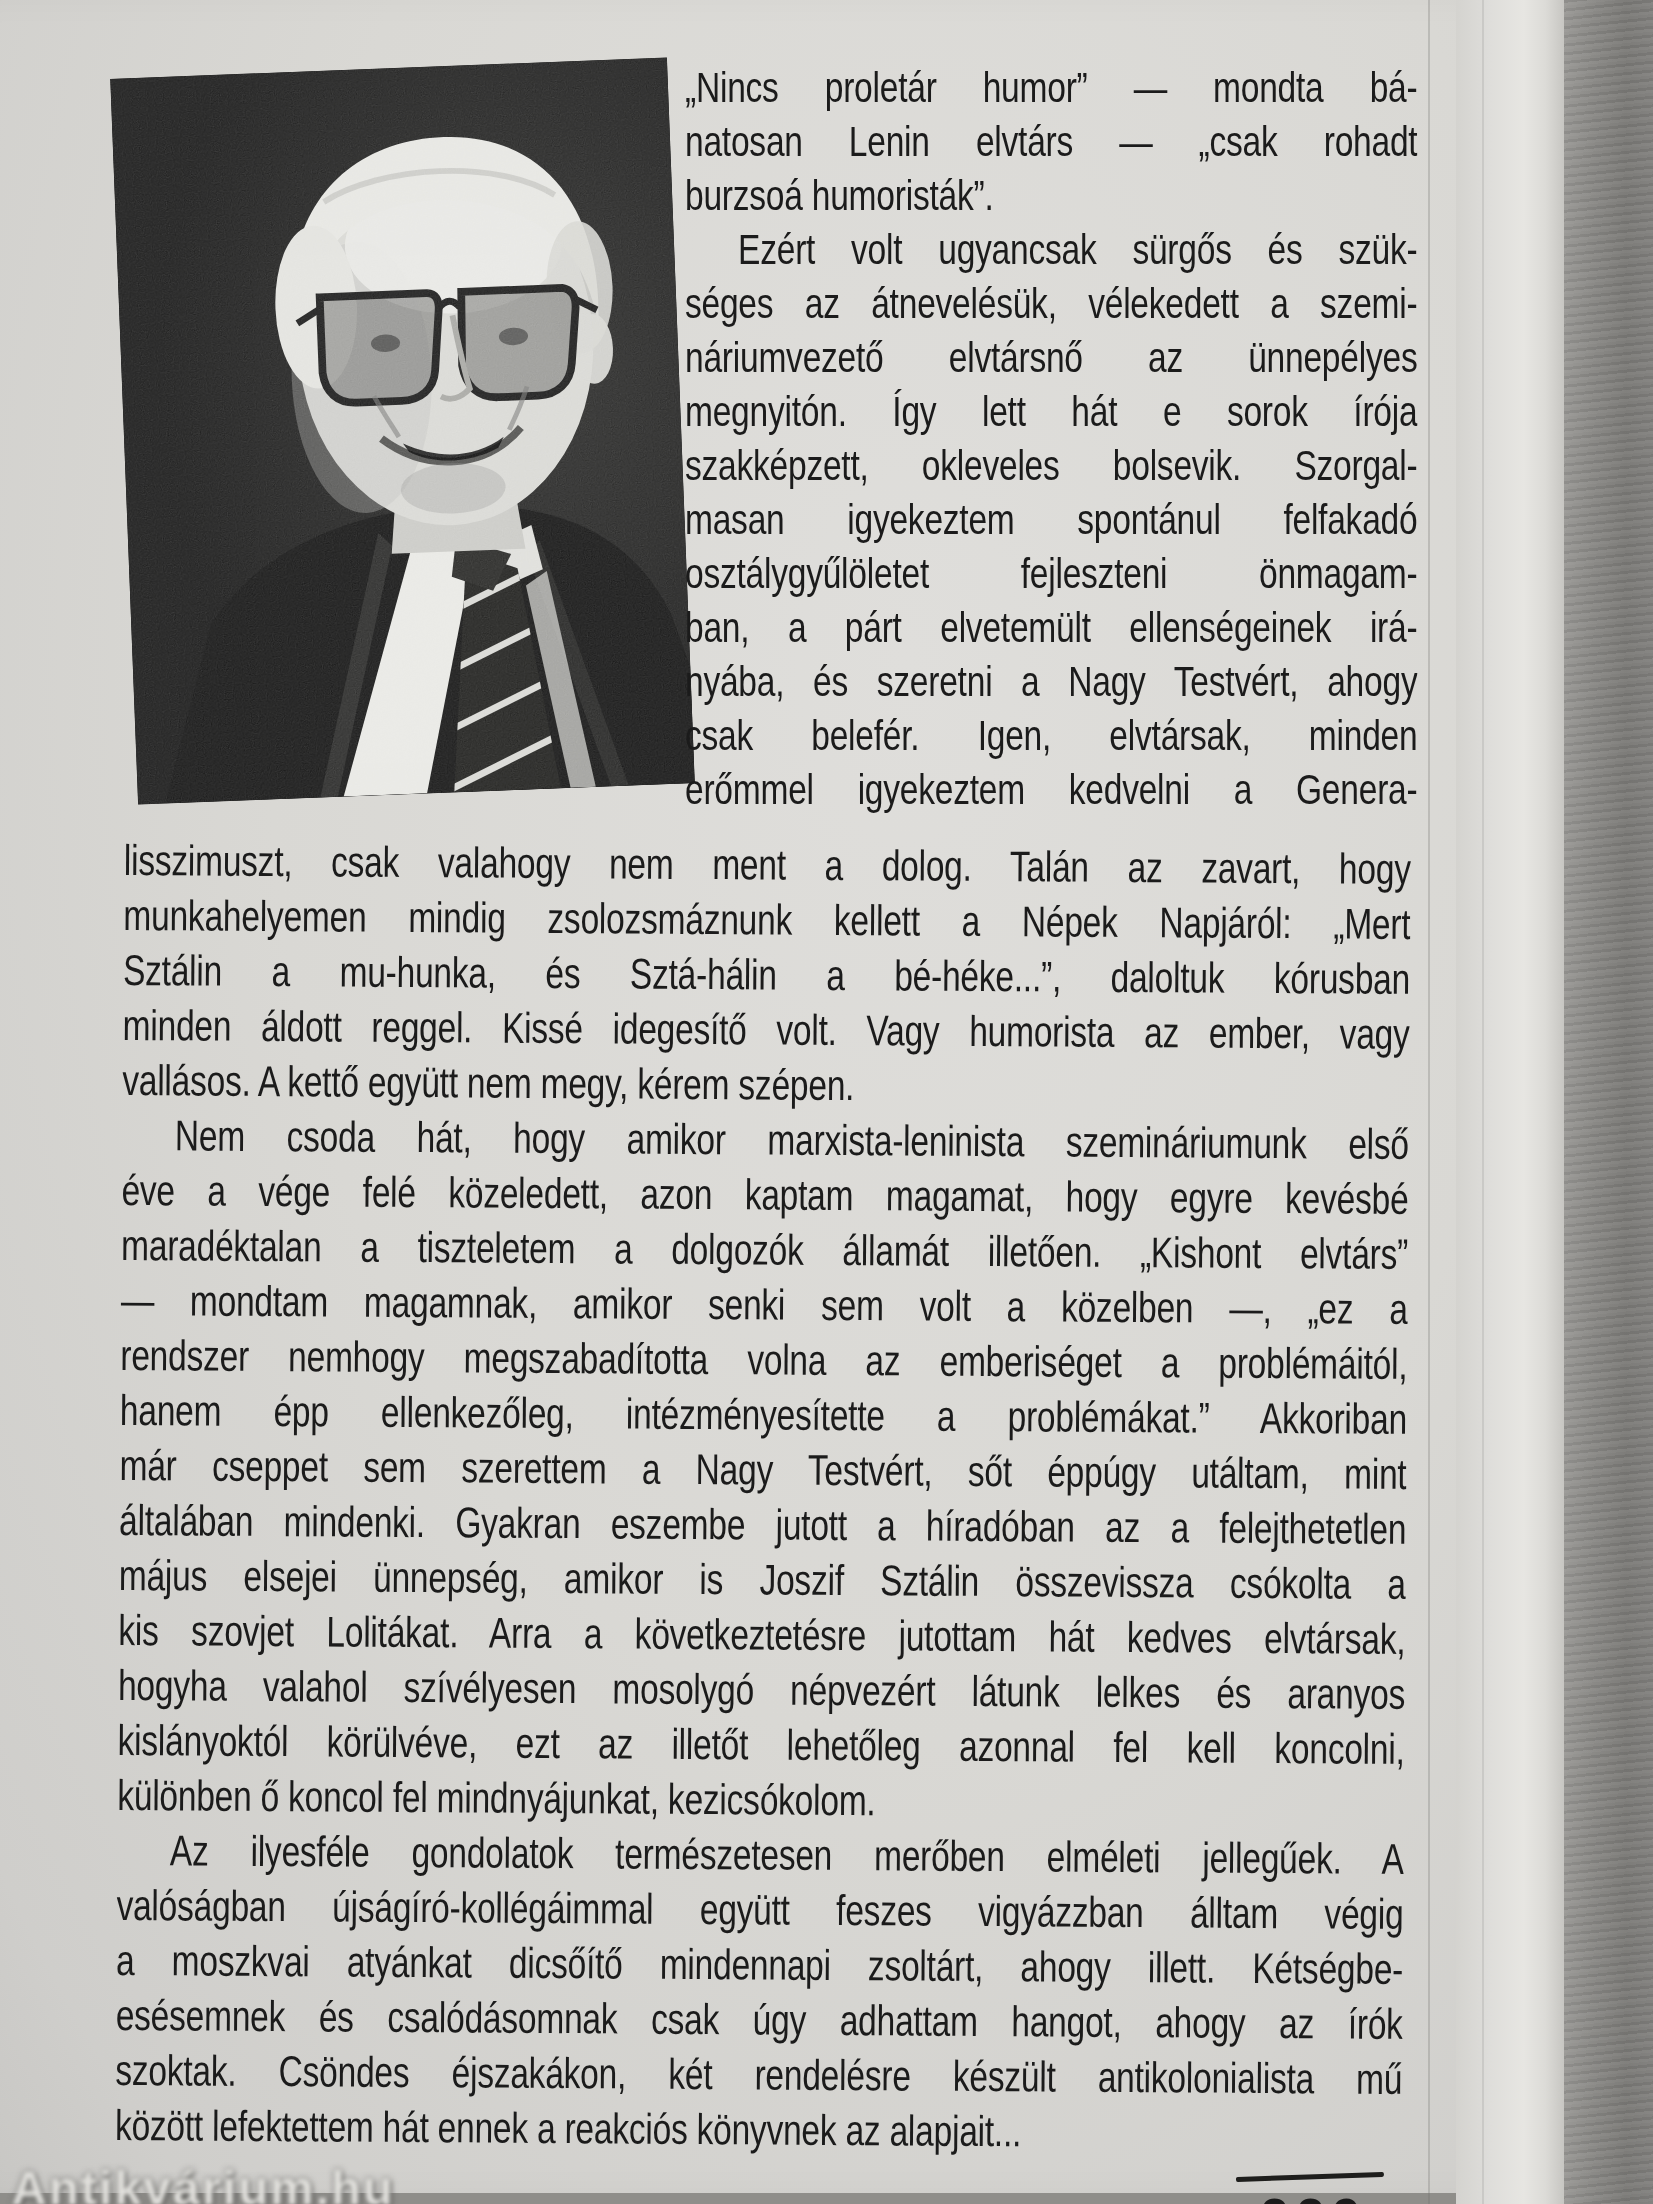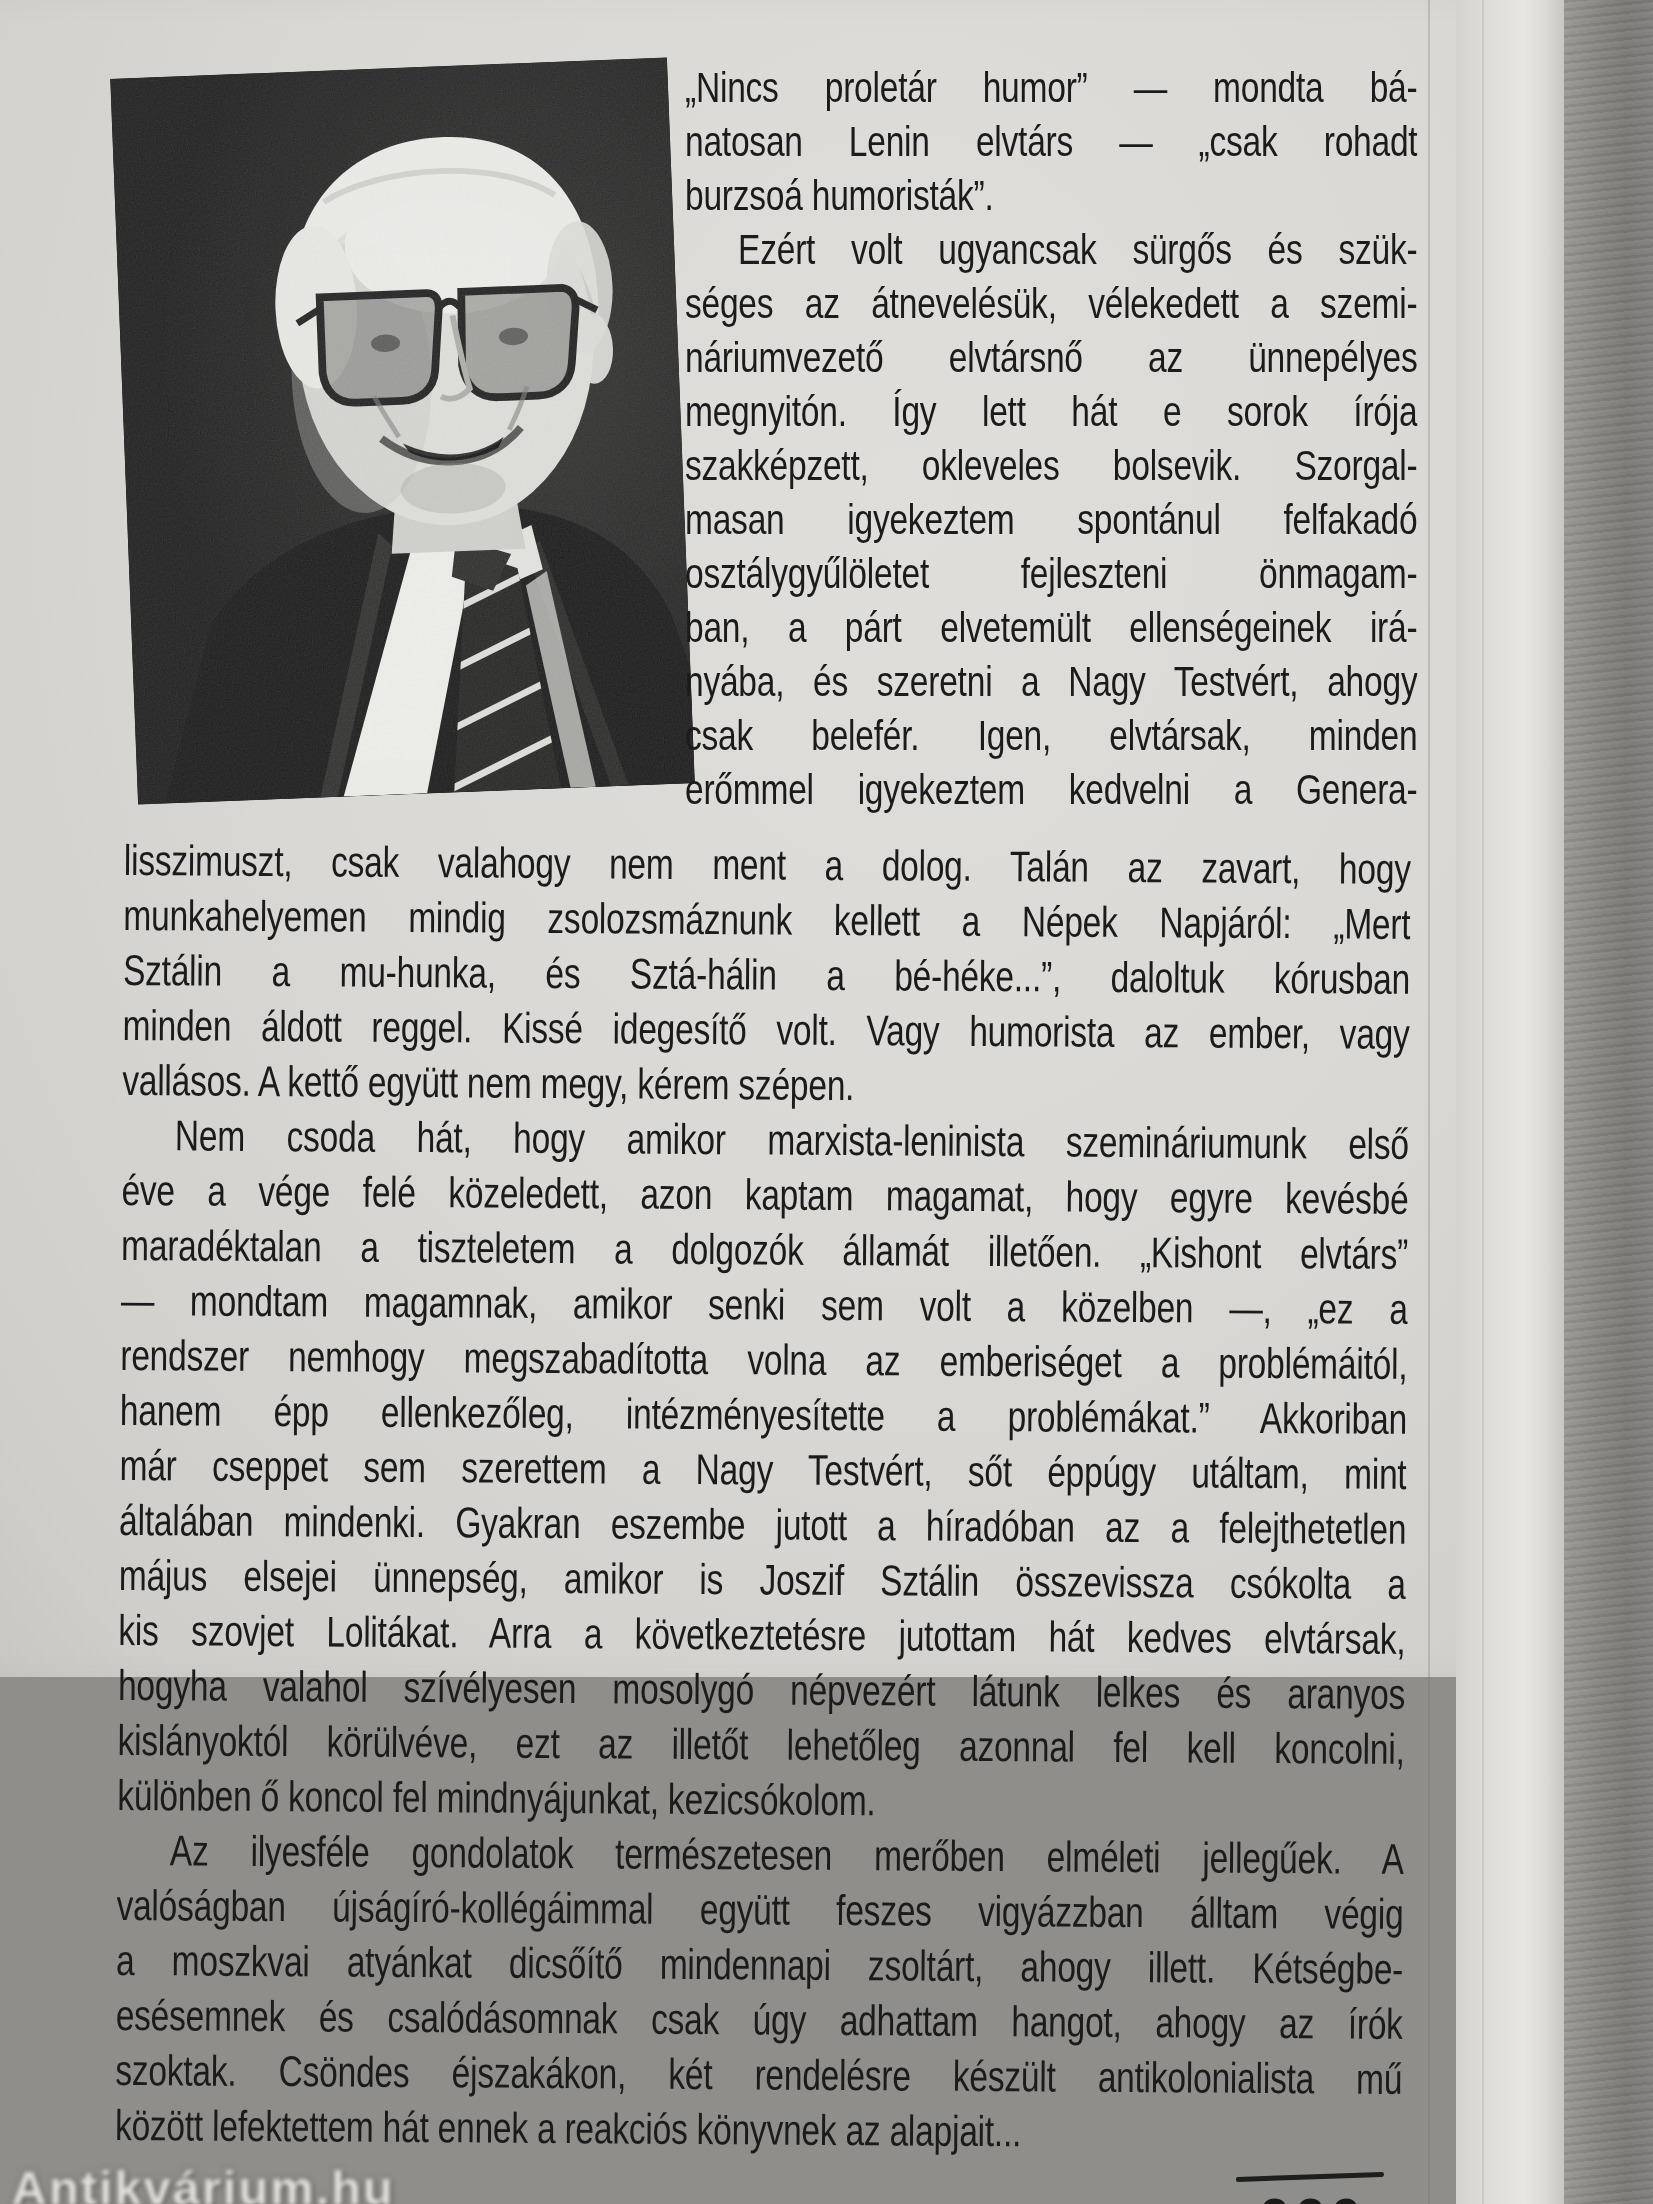--- a/index.html
+++ b/index.html
@@ -2,21 +2,21 @@
 <html><head>
 <meta charset="utf-8">
 <style>
   html,body{margin:0;padding:0;}
   body{
     width:1654px;height:2205px;position:relative;overflow:hidden;
     background:#8f8e8a;
     font-family:"Liberation Sans", sans-serif;
   }
   .page{
-    position:absolute;left:0;top:0;width:1564px;height:1677px;
+    position:absolute;left:0;top:0;width:1564px;height:2193px;
     background:
       radial-gradient(ellipse at 58% 30%, #dfdedb 0%, #d9d8d4 50%, #cfcecb 90%, #c8c7c4 100%);
     box-shadow:inset -39px 0 58px -29px rgba(0,0,0,0.10);
   }
   .page-edge-band{
     position:absolute;left:1456px;top:0;width:109px;height:2205px;
     background:linear-gradient(90deg,#d4d3cf 0%,#deddda 30%,#e7e6e2 62%,#dcdbd7 82%,#c6c5c1 100%);
   }
   .crease-line-1{position:absolute;left:1428px;top:0;width:1.9px;height:2205px;background:rgba(110,110,108,0.28);}
   .crease-line-2{position:absolute;left:1482px;top:0;width:1.9px;height:2205px;background:rgba(130,130,128,0.20);}

